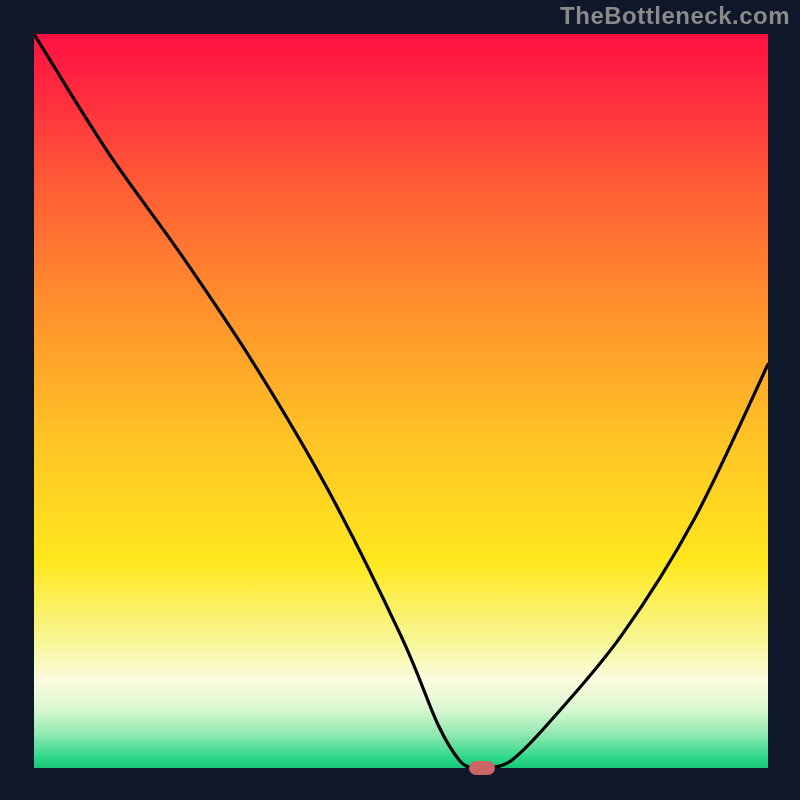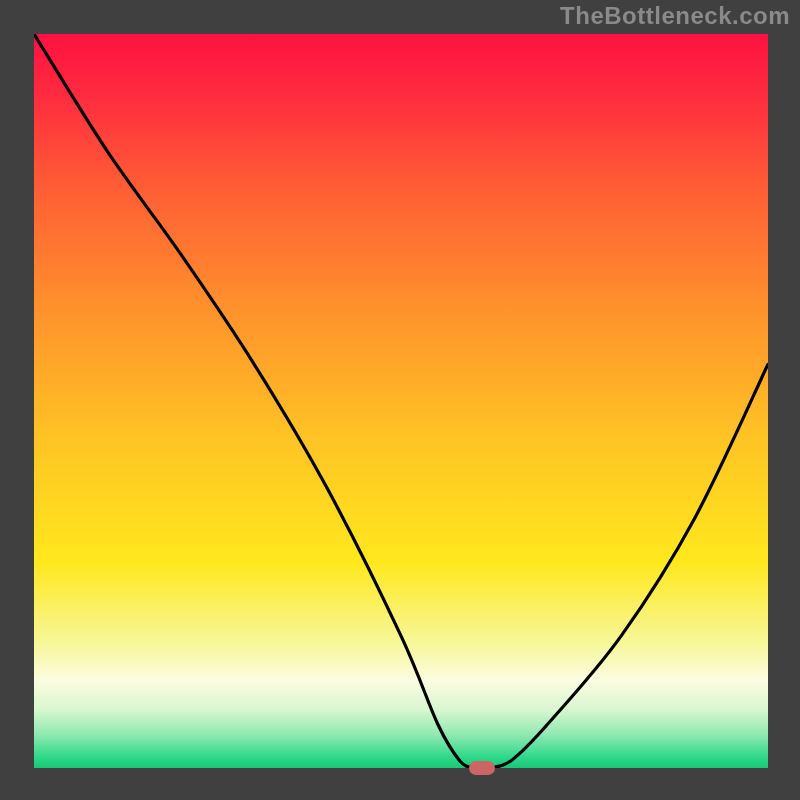--- a/index.html
+++ b/index.html
@@ -9,21 +9,21 @@
     height: 800px;
     background: #000;
     overflow: hidden;
   }
   .frame {
     position: absolute;
     left: 0;
     top: 0;
     width: 800px;
     height: 800px;
-    background: #404040;
+    background: #0f172a;
   }
   .watermark {
     position: absolute;
     top: 2px;
     right: 10px;
     color: #8a8a8a;
     font: 600 24px Arial, Helvetica, sans-serif;
     letter-spacing: 0.5px;
   }
   .plot-outer {

